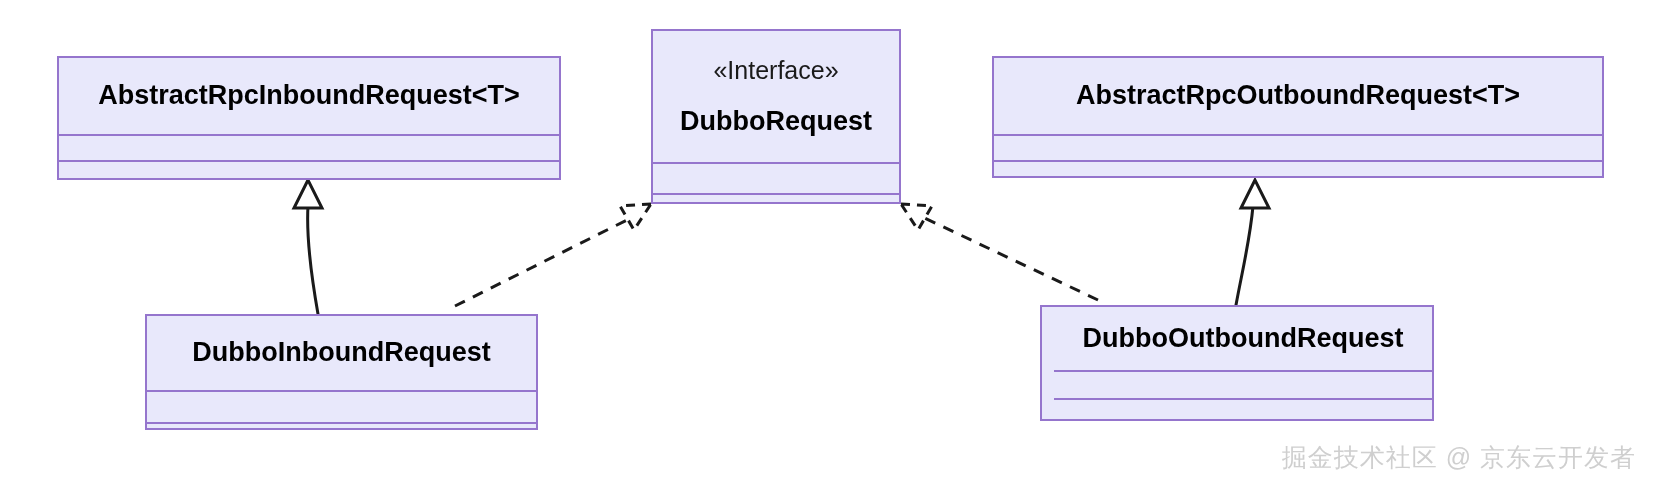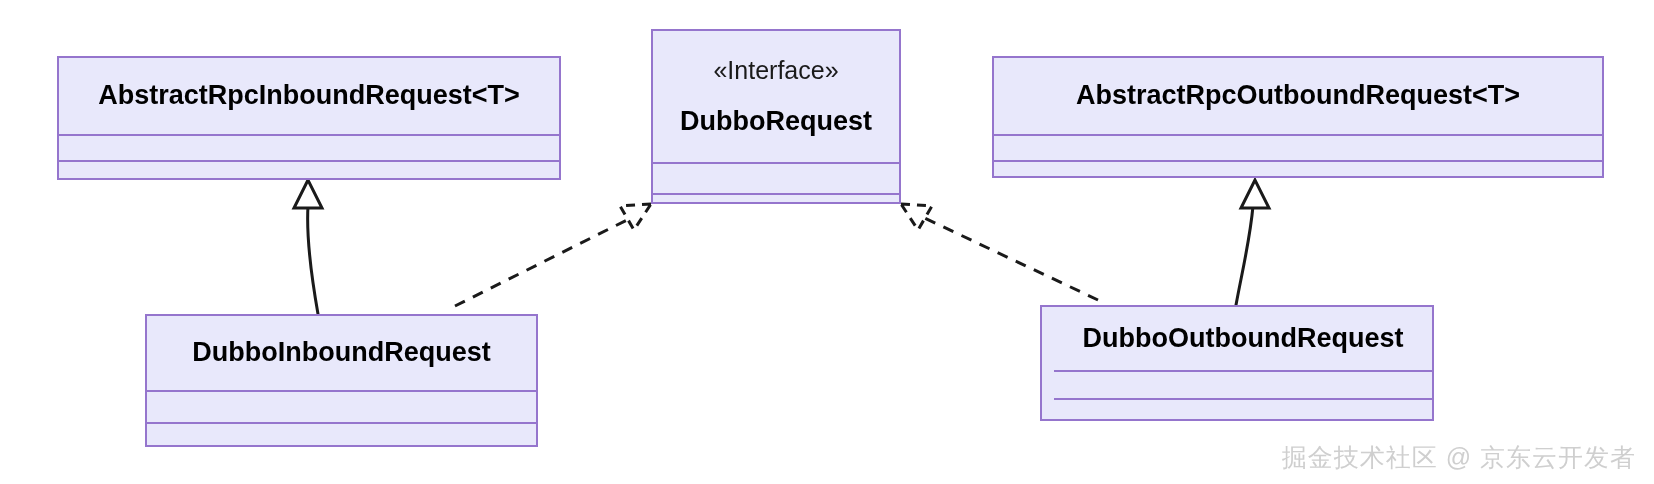--- a/index.html
+++ b/index.html
@@ -114,21 +114,21 @@
   </div>
 
   <div class="uml-class" style="left:992px; top:56px; width:612px; height:122px;">
     <div class="uml-header" style="height:76px;border-radius:24px;">
       <div class="uml-name">AbstractRpcOutboundRequest&lt;T&gt;</div>
     </div>
     <div class="uml-compartment" style="height:24px;"></div>
     <div class="uml-compartment" style="height:20px;"></div>
   </div>
 
-  <div class="uml-class" style="left:145px; top:314px; width:393px; height:133px;">
+  <div class="uml-class" style="left:145px; top:314px; width:393px; height:116px;">
     <div class="uml-header" style="height:74px;">
       <div class="uml-name">DubboInboundRequest</div>
     </div>
     <div class="uml-compartment" style="height:30px;"></div>
     <div class="uml-compartment" style="height:23px;"></div>
   </div>
 
   <div class="uml-class" style="left:1040px; top:305px; width:394px; height:116px;padding-left:12px;">
     <div class="uml-header" style="height:63px;">
       <div class="uml-name">DubboOutboundRequest</div>

